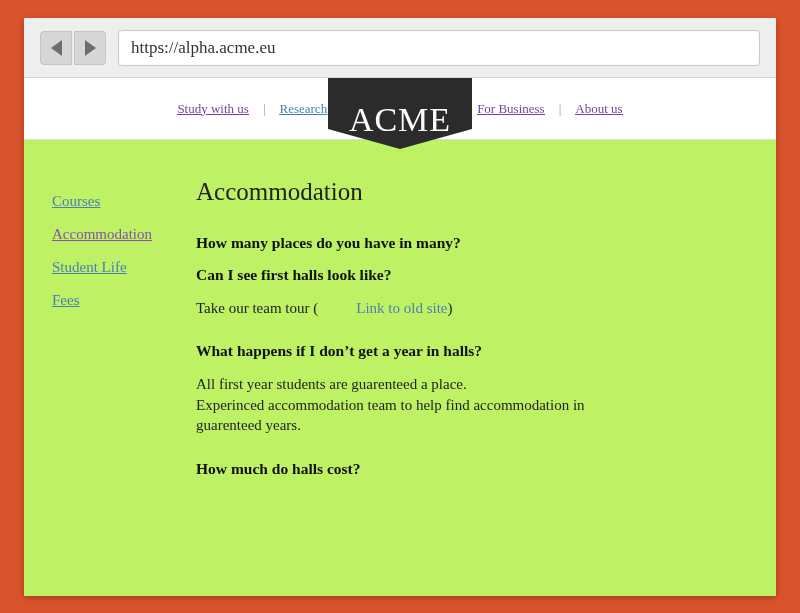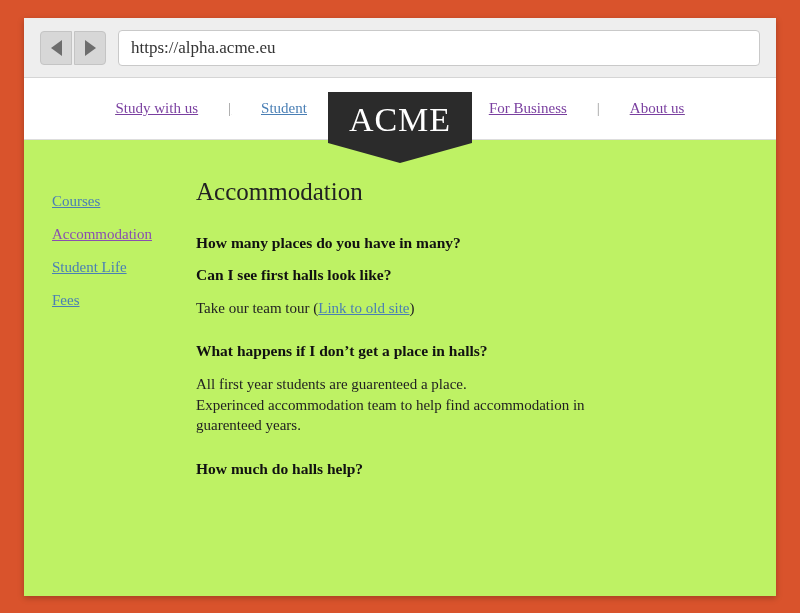--- a/index.html
+++ b/index.html
@@ -78,48 +78,48 @@
     background: #ffffff;
     border-bottom: 1px solid #dddddd;
   }
   .main-nav {
     position: absolute;
     left: 0; right: 0; top: 0;
     height: 61px;
     display: flex;
     align-items: center;
     justify-content: center;
-    gap: 16px;
-    font-size: 15px;
+    gap: 0;
+    font-size: 13px;
     text-decoration: underline;
   }
   .nav-link {
     color: #7a3fa0;
     text-decoration: underline;
     cursor: pointer;
     white-space: nowrap;
   }
   .nav-link.blue { color: #4a7fb5; }
   .nav-sep {
     color: #999999;
     margin: 0 14px;
   }
   .nav-gap { width: 150px; }
   .logo {
     position: absolute;
     left: 50%;
     transform: translateX(-50%);
-    top: 14px;
+    top: 0;
     width: 144px;
     background: #2b2b2b;
     color: #ffffff;
     text-align: center;
     font-size: 34px;
     letter-spacing: 1px;
-    padding-top: 9px;
+    padding-top: 23px;
     height: 71px;
     box-sizing: border-box;
     clip-path: polygon(0 0, 100% 0, 100% 72%, 50% 100%, 0 72%);
     z-index: 5;
   }
   
   .page-body {
     display: flex;
     padding-top: 38px;
     height: 100%;
@@ -157,22 +157,22 @@
     margin: 0 0 14px 0;
   }
   .faq-a {
     font-size: 15px;
     color: #222222;
     margin: 0 0 24px 0;
     line-height: 1.36;
   }
   .inline-link {
     color: #4a7fb5;
-    text-decoration: underline;
     cursor: pointer;
+    margin-left: 38px;
   }
 </style>
 </head>
 <body>
 
 <div class="browser-window">
 
   <div class="toolbar">
     <div class="nav-buttons">
       <div class="nav-btn">
@@ -182,21 +182,21 @@
         <span class="arrow arrow-right"></span>
       </div>
     </div>
     <div class="url-bar" title="Search or enter address">https://alpha.acme.eu</div>
   </div>
 
   <div class="site-header">
     <div class="main-nav">
       <span class="nav-link">Study with us</span>
       <span class="nav-sep">|</span>
-      <span class="nav-link blue">Student</span>
+      <span class="nav-link blue">Research</span>
       <span class="nav-gap"></span>
       <span class="nav-link">For Business</span>
       <span class="nav-sep">|</span>
       <span class="nav-link">About us</span>
     </div>
     <div class="logo">ACME</div>
   </div>
 
   <div class="page-body">
 
@@ -210,24 +210,24 @@
     <div class="content">
       <h1 class="page-title">Accommodation</h1>
 
       <p class="faq-q">How many places do you have in many?</p>
 
       <p class="faq-q">Can I see first halls look like?</p>
       <p class="faq-a">
         <span>Take our team tour (</span><span class="inline-link">Link to old site</span><span>)</span>
       </p>
 
-      <p class="faq-q">What happens if I don’t get a place in halls?</p>
+      <p class="faq-q">What happens if I don’t get a year in halls?</p>
       <p class="faq-a">
         <span>All first year students are guarenteed a place.</span><br>
         <span>Experinced accommodation team to help find accommodation in</span><br>
         <span>guarenteed years.</span>
       </p>
 
-      <p class="faq-q">How much do halls help?</p>
+      <p class="faq-q">How much do halls cost?</p>
     </div>
 
   </div>
 </div>
 
 </body></html>

